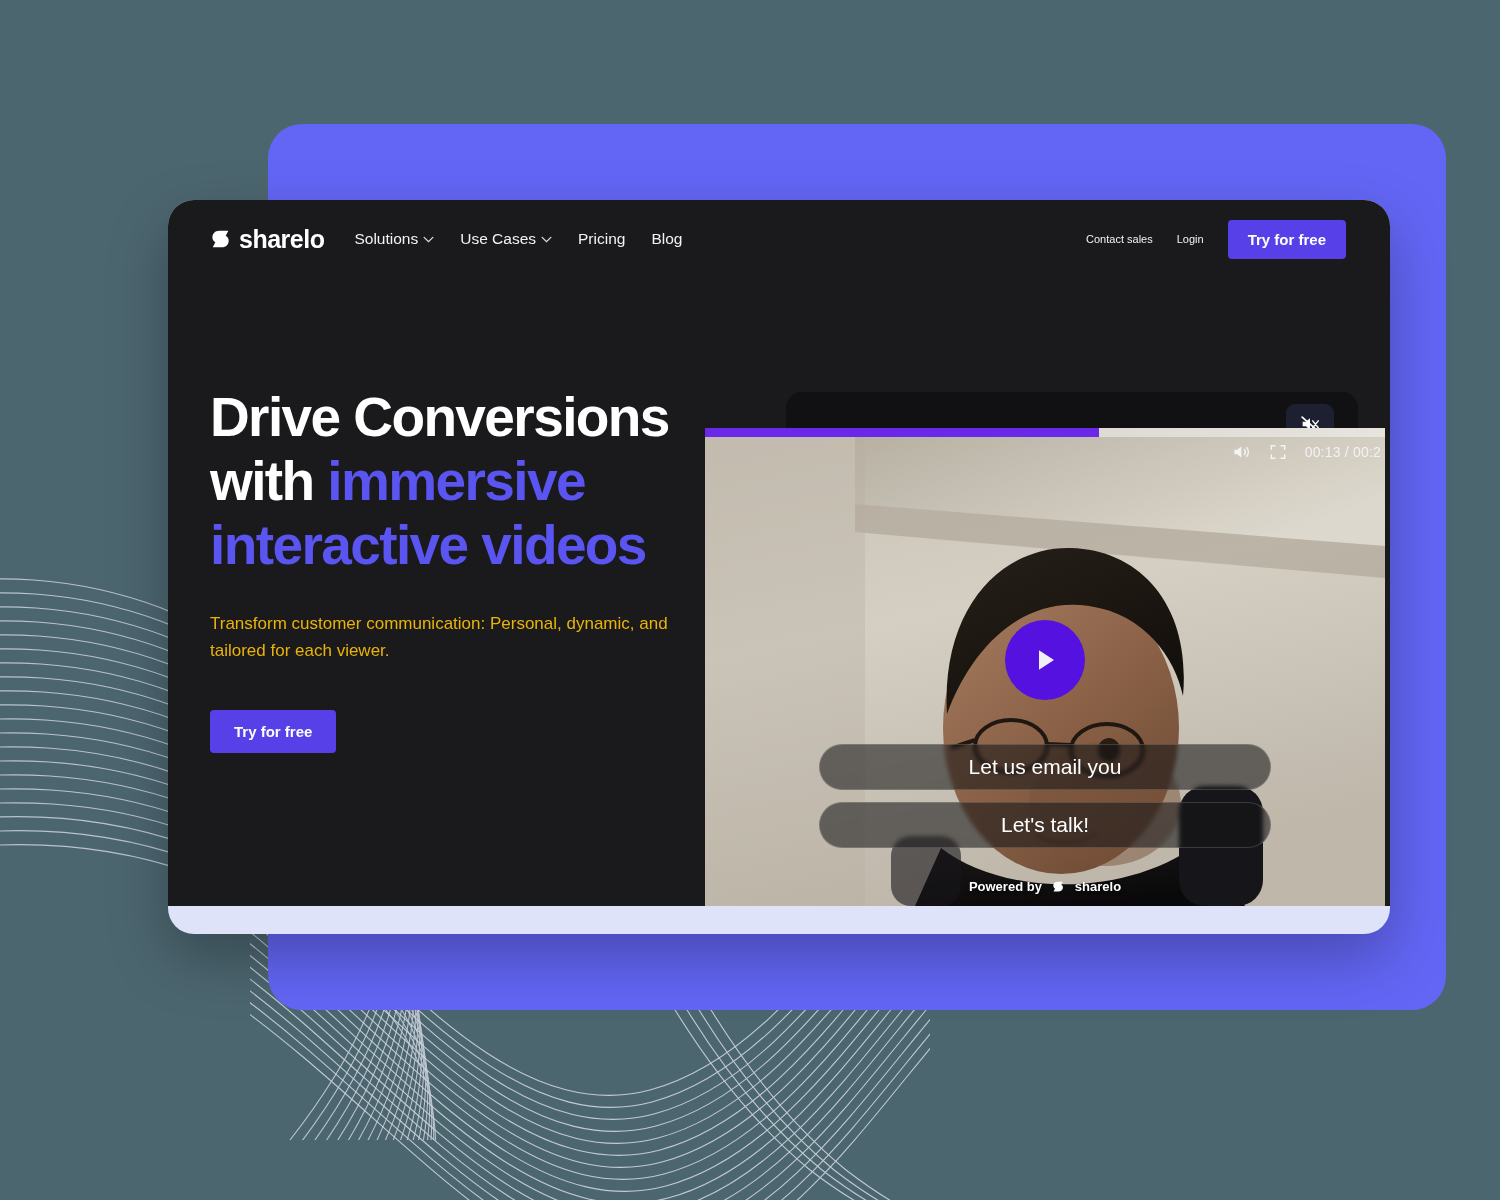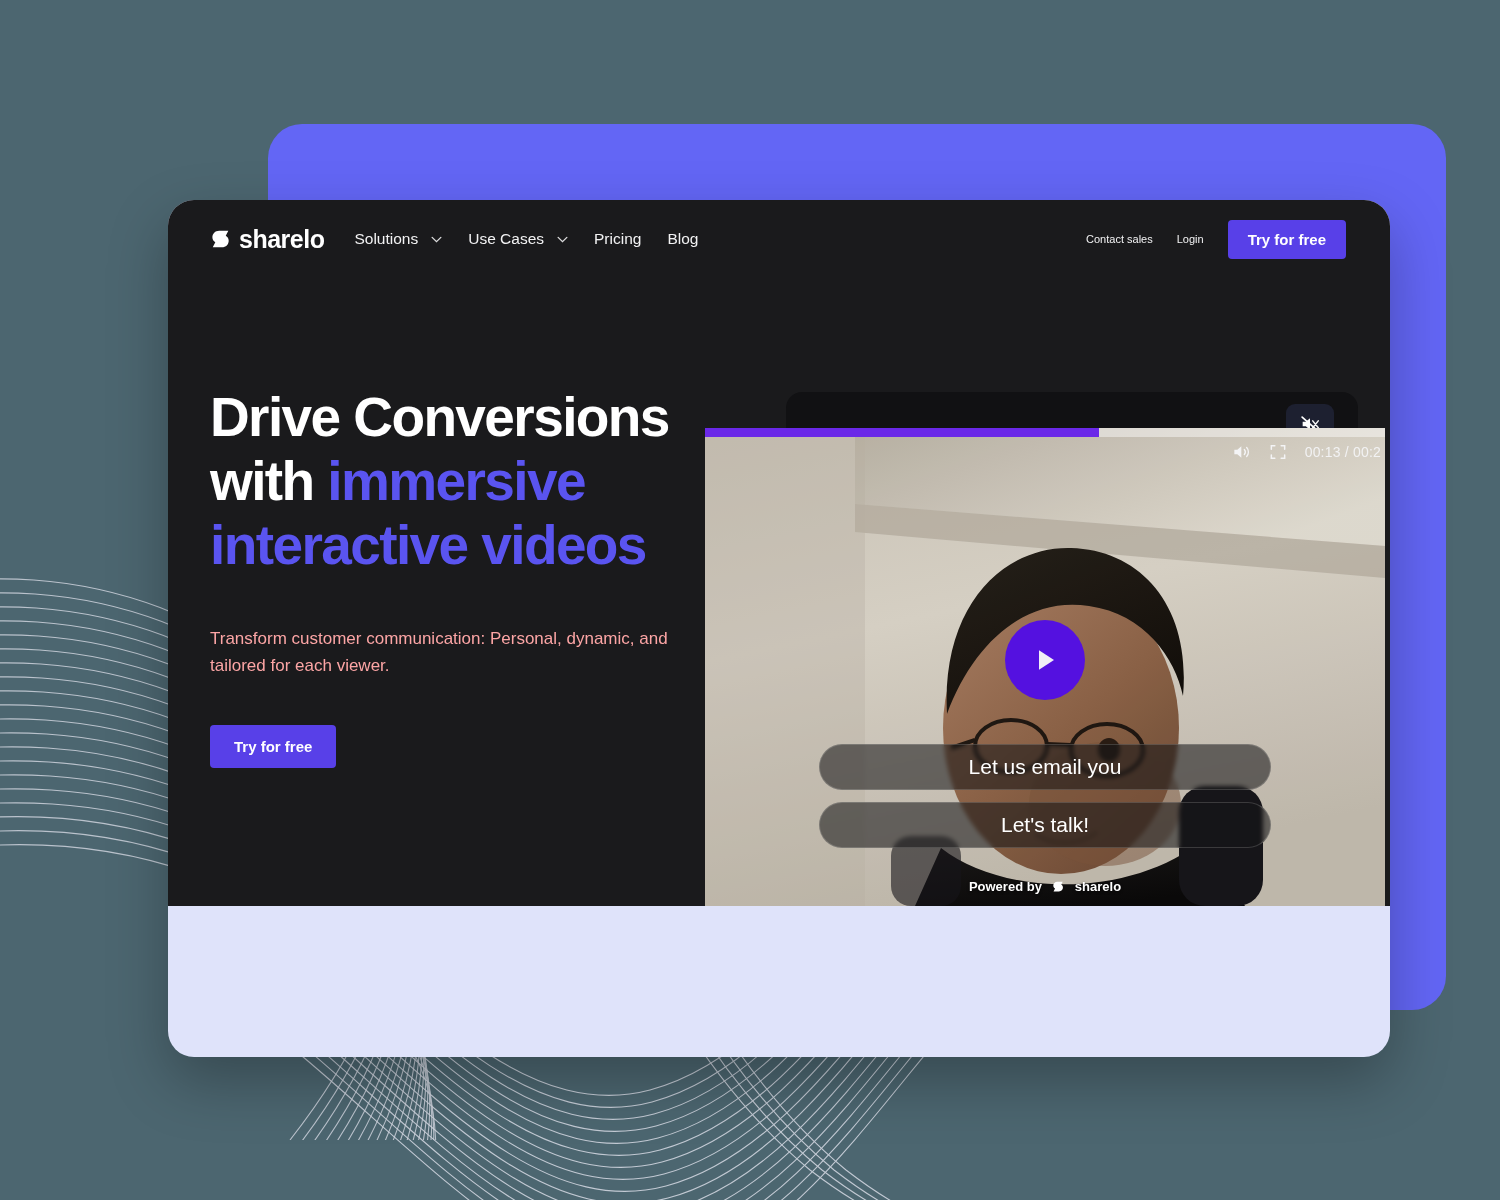--- a/index.html
+++ b/index.html
@@ -27,21 +27,21 @@
     left: 268px; top: 124px;
     width: 1178px; height: 886px;
     background: #6366f5;
     border-radius: 34px;
   }
 
   
   .device {
     position: absolute;
     left: 168px; top: 200px;
-    width: 1222px; height: 857px;
+    width: 1222px; height: 734px;
     border-radius: 26px;
     background: #dfe3fa;
     box-shadow: 0 24px 60px rgba(0,0,0,.28);
   }
   .device-screen {
     position: absolute;
     left: 0; top: 0;
     width: 1222px; height: 706px;
     background: #1a1a1c;
     border-radius: 26px 26px 0 0;
@@ -56,43 +56,43 @@
     padding: 0 44px 0 42px;
     color: #fff;
   }
   .brand { display: flex; align-items: center; gap: 7px; margin-right: 30px; }
   .brand-mark { width: 22px; height: 22px; display: block; }
   .brand-name {
     font-size: 25px; font-weight: 700; letter-spacing: -.5px; color: #fff;
   }
   .nav-links { display: flex; align-items: center; gap: 26px; }
   .nav-link {
-    font-size: 15.5px; color: #f2f2f3; display: flex; align-items: center; gap: 13px;
+    font-size: 15.5px; color: #f2f2f3; display: flex; align-items: center; gap: 5px;
     cursor: pointer; white-space: nowrap;
   }
   .chev { width: 11px; height: 7px; display: block; opacity: .9; }
   .nav-right { margin-left: auto; display: flex; align-items: center; gap: 24px; }
   .nav-right .nav-link { font-size: 11px; }
   .btn-primary {
     background: #5840e8; color: #fff; border: none;
     font-family: inherit; font-size: 15px; font-weight: 600;
     padding: 11px 20px; border-radius: 4px; cursor: pointer;
     white-space: nowrap;
   }
 
   
   .hero { position: absolute; left: 42px; top: 186px; width: 560px; }
   .hero h1 {
     font-size: 55px; line-height: 1.16; font-weight: 700;
     letter-spacing: -1.6px; color: #ffffff;
   }
   .hero h1 .accent { color: #5a54f0; }
   .hero p {
-    margin-top: 49px; font-size: 17px; line-height: 1.55;
-    color: #fca5a5; max-width: 505px;
+    margin-top: 34px; font-size: 17px; line-height: 1.55;
+    color: #eab308; max-width: 505px;
   }
   .hero .btn-primary { margin-top: 46px; padding: 13px 24px; font-size: 15px; }
 
   
   .back-card {
     position: absolute;
     left: 618px; top: 192px;
     width: 572px; height: 120px;
     background: #111113;
     border-radius: 16px;

